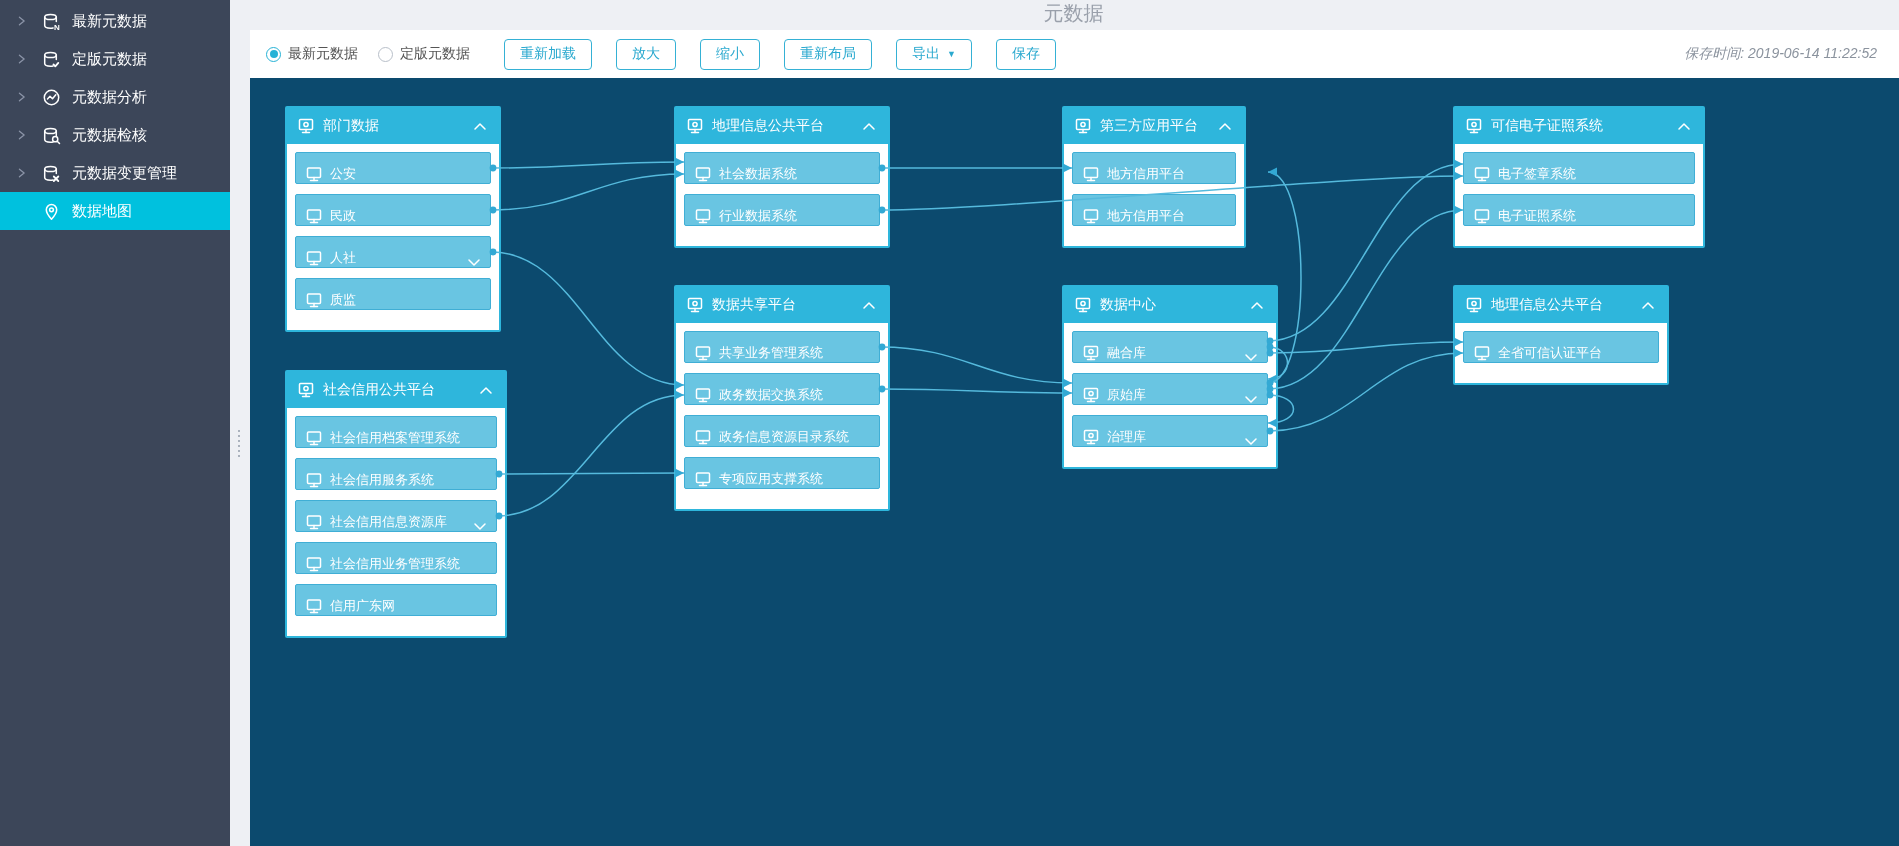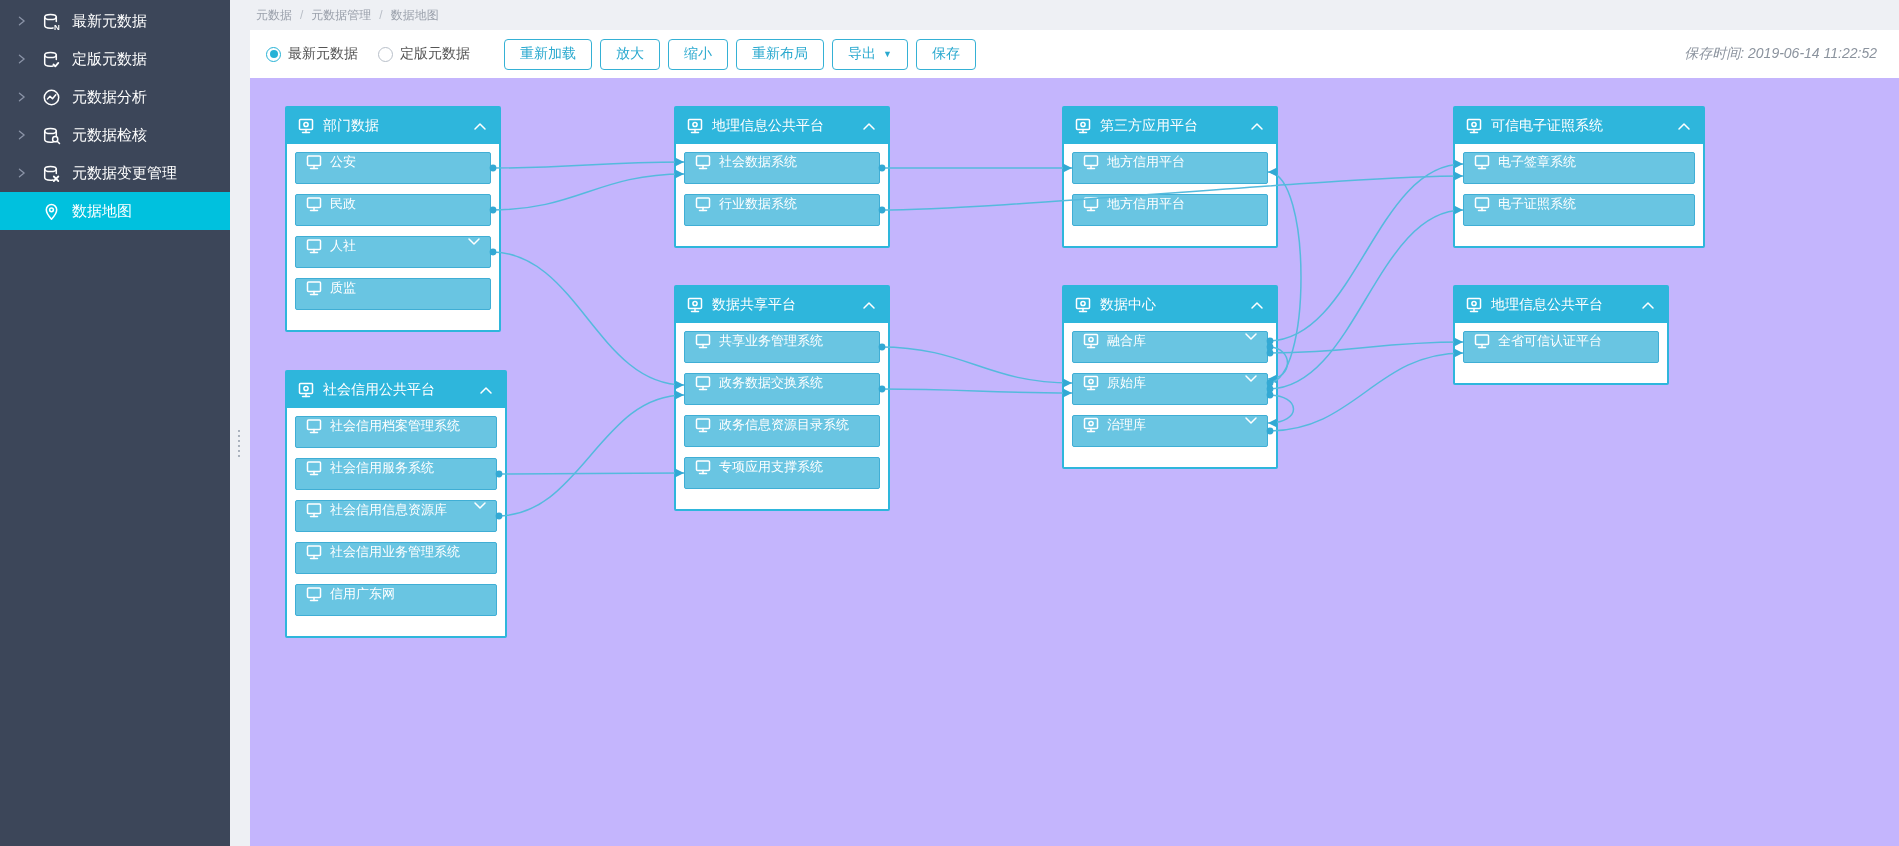--- a/index.html
+++ b/index.html
@@ -10,21 +10,21 @@
   
   .sidebar { width:230px; flex-shrink:0; background:#3c4659; color:#fff; padding-top:2px; }
   .side-item { height:38px; display:flex; align-items:center; padding-left:16px; font-size:15px; cursor:pointer; }
   .side-item .arr { width:26px; color:#8b94a7; display:flex; align-items:center; }
   .side-item .s-ico { width:30px; display:flex; align-items:center; color:#fff; }
   .side-item.active { background:#00c1de; }
   .side-item svg { display:block; }
 
   
   .main { flex:1; display:flex; flex-direction:column; min-width:0; }
-  .bc-bar { height:30px; flex-shrink:0; display:flex; align-items:center; padding-left:26px; font-size:12px; color:#9aa0ab; }
+  .bc-bar { height:30px; flex-shrink:0; display:flex; align-items:center; padding-left:26px; font-size:20px; color:#9aa0ab;flex-direction:column; }
   .bc-bar .crumb { margin-right:8px; }
   .bc-bar .sep { margin-right:8px; color:#b9bec7; }
   .content { flex:1; display:flex; min-height:0; }
   .gutter { width:20px; position:relative; }
   .handle { position:absolute; left:8px; top:400px; display:flex; flex-direction:column; gap:3px; cursor:pointer; }
   .handle i { width:2px; height:2px; background:#aab2bd; display:block; }
 
   .card { flex:1; background:#fff; display:flex; flex-direction:column; min-width:0; }
 
   
@@ -33,30 +33,30 @@
   .radio { display:flex; align-items:center; gap:7px; font-size:14px; color:#555; cursor:pointer; }
   .radio .dot { width:15px; height:15px; border-radius:50%; border:1px solid #b8bfc9; background:#fff; position:relative; flex-shrink:0; }
   .radio.sel .dot { border-color:#26b2d6; }
   .radio.sel .dot::after { content:""; position:absolute; inset:2.5px; border-radius:50%; background:#26b2d6; }
   .tb-btn { height:31px; padding:0 15px; background:#fff; border:1px solid #35b1d5; border-radius:4px;
             color:#2aa9cf; font-size:14px; display:flex; align-items:center; gap:7px; cursor:pointer; }
   .tb-btn .caret { font-size:9px; }
   .save-time { margin-left:auto; font-size:14px; color:#8b939e;font-style:italic; }
 
   
-  .canvas { flex:1; position:relative; overflow:hidden; background:#c4b5fd; }
+  .canvas { flex:1; position:relative; overflow:hidden; background:#0c4a6e; }
   #edges { position:absolute; inset:0; width:100%; height:100%; pointer-events:none; z-index:5; }
   .group { position:absolute; background:#fff; border:2px solid #2eb6dc; border-radius:2px; z-index:1; }
   .group-header { height:36px; background:#2eb6dc; color:#fff; display:flex; align-items:center; gap:8px;
                   padding:0 12px 0 10px; font-size:14px; cursor:move; }
   .group-header .g-ico { display:flex; align-items:center; }
   .group-header .sp { margin-left:auto; display:flex; align-items:center; cursor:pointer; }
   .group-body { padding:8px; }
   .node { height:32px; margin-bottom:10px; background:#69c5e2; border:1px solid #40aed5; border-radius:2px;
-          display:flex; align-items:flex-start; gap:7px; padding:0 9px; color:#fff; font-size:13px; cursor:pointer; }
+          display:flex; align-items:flex-end; gap:7px; padding:0 9px; color:#fff; font-size:13px; cursor:pointer; }
   .node:last-child { margin-bottom:12px; }
   .node .n-ico { display:flex; align-items:center; }
   .node .sp { margin-left:auto; display:flex; align-items:center; }
 </style>
 </head>
 <body>
 
 <div class="app">
 
   <aside class="sidebar">
@@ -177,21 +177,21 @@
           <div class="radio-group" id="radio-group">
               <label class="radio sel">
                 <span class="dot"></span>
                 <span>最新元数据</span>
               </label>
               <label class="radio">
                 <span class="dot"></span>
                 <span>定版元数据</span>
               </label>
             </div>
-          <div style="display:flex;gap:8px" id="button-group">
+          <div style="display:flex;gap:24px" id="button-group">
               <button class="tb-btn">
                 <span>重新加载</span>
               </button>
               <button class="tb-btn">
                 <span>放大</span>
               </button>
               <button class="tb-btn">
                 <span>缩小</span>
               </button>
               <button class="tb-btn">
@@ -491,21 +491,21 @@
                     <svg width="18" height="18" viewBox="0 0 18 18" fill="none" stroke="currentColor" stroke-width="1.5" stroke-linecap="round" stroke-linejoin="round">
                       <rect x="2.5" y="3" width="13" height="9.5" rx="1"></rect>
                       <line x1="9" y1="12.5" x2="9" y2="15.5"></line>
                       <line x1="5.5" y1="15.5" x2="12.5" y2="15.5"></line>
                     </svg>
                   </span>
                   <span>专项应用支撑系统</span>
                 </div>
               </div>
             </div>
-            <div class="group" style="left: 812px; top: 28px; width: 216px;">
+            <div class="group" style="left: 812px; top: 28px; width: 184px;">
               <div class="group-header">
                 <span class="g-ico">
                   <svg width="18" height="18" viewBox="0 0 18 18" fill="none" stroke="currentColor" stroke-width="1.5" stroke-linecap="round" stroke-linejoin="round">
                     <rect x="2.5" y="2.5" width="13" height="10" rx="1"></rect>
                     <circle cx="9" cy="7.5" r="2.1"></circle>
                     <line x1="9" y1="12.5" x2="9" y2="15.5"></line>
                     <line x1="5.5" y1="15.5" x2="12.5" y2="15.5"></line>
                   </svg>
                 </span>
                 <span>第三方应用平台</span>

